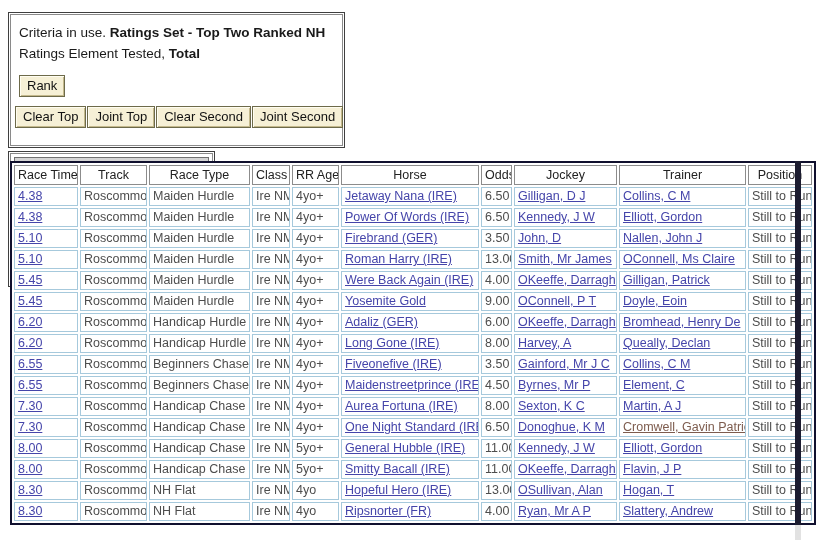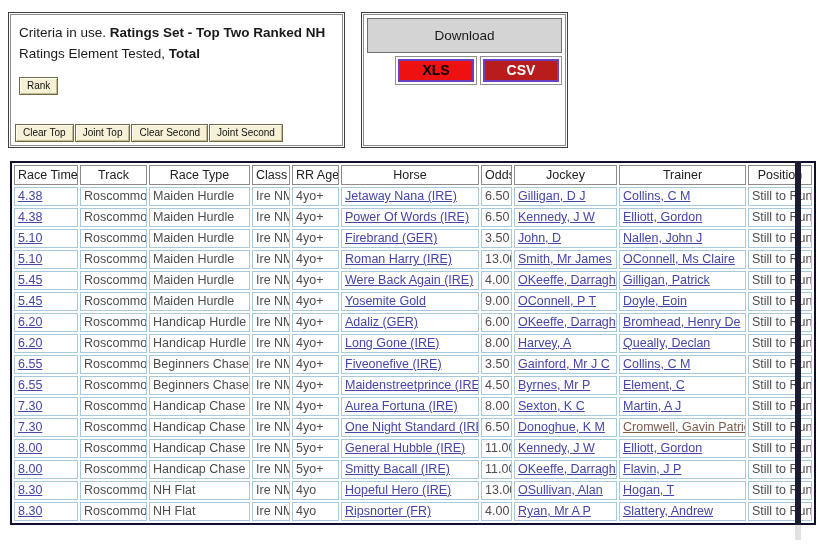--- a/index.html
+++ b/index.html
@@ -1,33 +1,33 @@
 <!DOCTYPE html>
 <html><head>
 <meta charset="utf-8">
 <style>
   * { box-sizing: border-box; margin: 0; padding: 0; }
   html, body { width: 818px; height: 556px; background: #ffffff;
     font-family: "Liberation Sans", sans-serif; overflow: hidden; }
 
   
-  .top-area { position: absolute; left: 8px; top: 12px; display: flex; gap: 16px; }
+  .top-area { position: absolute; left: 8px; top: 12px; display: flex; gap: 3px; flex-direction: column; }
   .panel { border: 1px solid #3f3f3f; padding: 1px; background: #fff; }
   .panel-inner { border: 1px solid #8a8a8a; width: 100%; height: 100%; padding: 7px 8px 4px 8px; position: relative; }
 
   .criteria-panel { width: 337px; height: 136px; }
   .criteria-text { font-size: 13.5px; color: #1a1a1a; line-height: 21px; }
   .criteria-text b { font-weight: bold; }
 
-  .btn { display: inline-block; font-size: 10px; color: #111;
+  .btn { display: inline-block; font-size: 13px; color: #111;
     background: #f6f0d6; border: 1px solid #6d6a4a; padding: 2px 7px 3px 7px;
     box-shadow: inset 1px 1px 0 #fffdf0, inset -1px -1px 0 #c4b98c;
     cursor: pointer; font-family: "Liberation Sans", sans-serif; }
   .rank-row { margin-top: 11px; }
-  .btn-row { position: absolute; left: 4px; bottom: 3px; white-space: nowrap; }
+  .btn-row { position: absolute; left: 4px; bottom: 17px; white-space: nowrap; }
   .btn-row .btn { margin-right: 1px; }
 
   .download-panel { width: 207px; height: 136px; }
   .download-panel .panel-inner { padding: 3px; }
   .dl-header { border: 1px solid #6f6f6f; background: #d4d4d4; text-align: center;
     font-size: 13.5px; color: #1a1a1a; padding: 9px 0; }
   .dl-btn-row { display: flex; gap: 3px; margin-top: 3px; padding-left: 28px; }
   .dl-cell { flex: 1; border: 1px solid #909090; padding: 2px; }
   .dl-btn { display: block; text-align: center; font-weight: bold; font-size: 14px;
     border: 2px solid #6a3fc0; padding: 1px 0 2px 0; text-decoration: none; cursor: pointer; }

